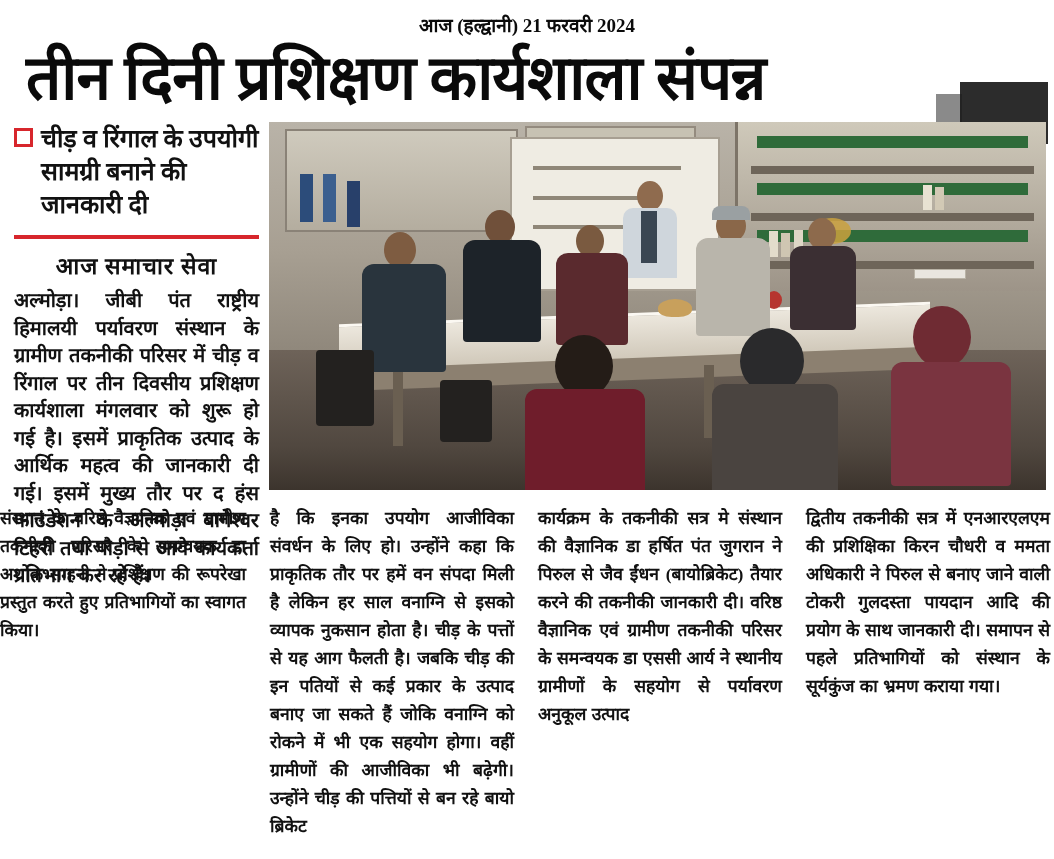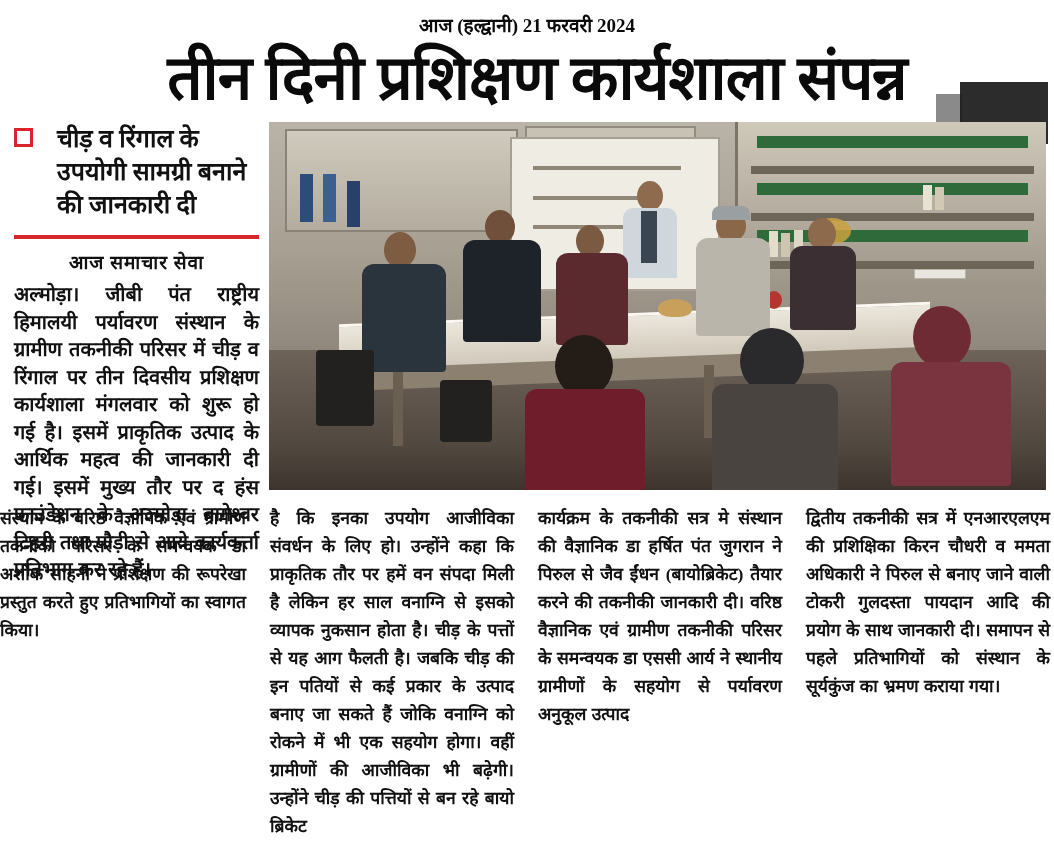--- a/index.html
+++ b/index.html
@@ -40,21 +40,20 @@
     font-family: "Liberation Serif", serif;
     font-weight: bold;
     font-size: 62px;
     line-height: 72px;
     letter-spacing: -1px;
     white-space: nowrap;
     color: #0a0a0a;
     transform: scaleX(1.0);
     transform-origin: left top;
     margin-left: 20px;
-    text-align: center;
   }
   
   .ink-blot {
     position: absolute;
     right: 6px;
     top: 44px;
     width: 88px;
     height: 62px;
     background: #1a1a1a;
     opacity: 0.92;
@@ -76,21 +75,21 @@
     padding: 0 6px;
     height: 372px;
   }
   .left-col {
     width: 253px;
     flex: 0 0 253px;
     padding-left: 8px;
   }
   .deck {
     display: flex;
-    gap: 24px;
+    gap: 8px;
     align-items: flex-start;
   }
   .bullet-square {
     width: 19px;
     height: 19px;
     border: 3px solid #d7262c;
     flex: 0 0 19px;
     margin-top: 6px;
   }
   .deck-text {
@@ -102,21 +101,21 @@
   }
   .red-rule {
     height: 4px;
     background: #d7262c;
     margin: 14px 0 10px 0;
     width: 100%;
   }
   .byline {
     text-align: center;
     font-weight: bold;
-    font-size: 19px;
+    font-size: 23px;
     letter-spacing: 1px;
     margin-bottom: 6px;
   }
   .lead {
     font-size: 20px;
     line-height: 27.5px;
     text-align: justify;
     text-justify: inter-word;
     font-weight: bold;
     word-spacing: 1px;

